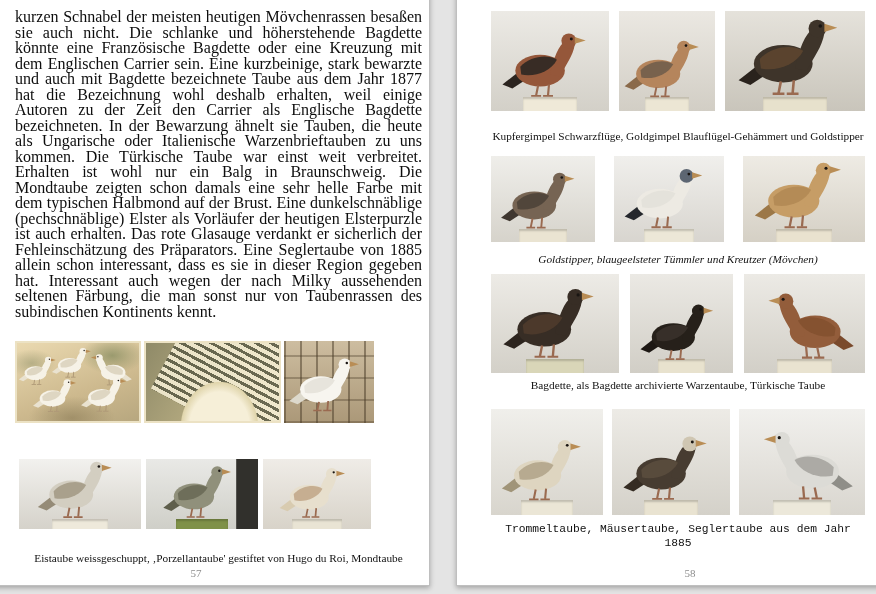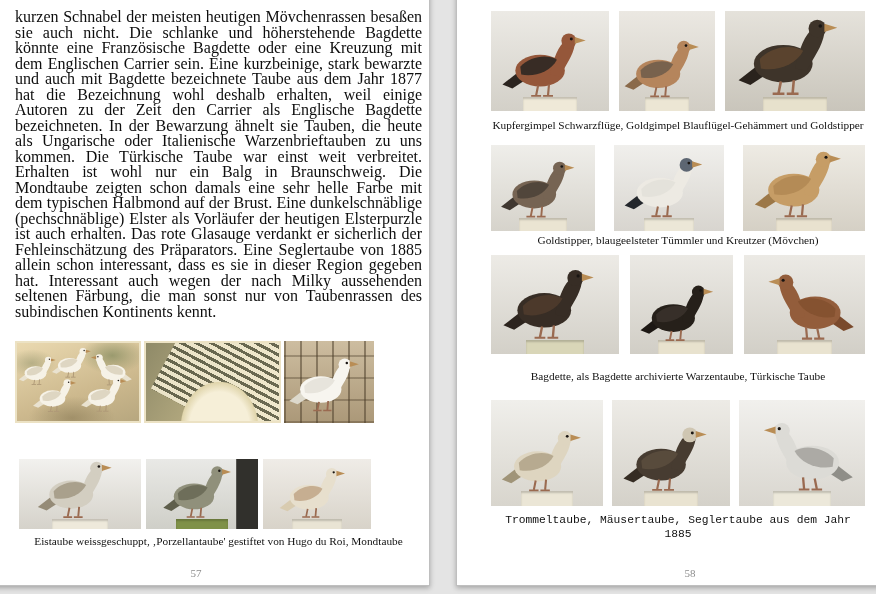--- a/index.html
+++ b/index.html
@@ -25,27 +25,27 @@
   .body-text{
     margin:0;font-size:16px;line-height:15.5px;
     text-align:justify;color:#0d0d0d;
   }
   .caption{margin:0;font-size:11.3px;line-height:14.5px;text-align:center;color:#111;}
   .figrow{display:flex;}
   .r-row{justify-content:space-between;}
   #l-fig1{margin-top:22px;gap:3px;}
   #l-fig1cap{margin-top:7px;}
   #l-fig2{margin-top:36px;gap:5px;margin-left:4px;}
-  #l-fig2cap{margin-top:5px;}
+  #l-fig2cap{margin-top:22px;}
   #r-row1{margin-top:0;}
-  #r-cap1{margin-top:7px;}
+  #r-cap1{margin-top:18px;}
   #r-row2{margin-top:12px;}
-  #r-cap2{margin-top:2px;}
+  #r-cap2{margin-top:10px;font-style:italic;}
   #r-row3{margin-top:8px;}
-  #r-cap3{margin-top:15px;}
+  #r-cap3{margin-top:5px;}
   #r-row4{margin-top:16px;}
   #r-cap4{margin-top:7px;font-family:Liberation Mono, monospace;}
   .pagenum{
     position:absolute;bottom:6px;left:0;width:100%;
     text-align:center;font-size:11px;color:#8d8d8d;
   }
   
   .photo{
     position:relative;overflow:hidden;flex:none;
     background:linear-gradient(180deg,#efeeea,#d6d3cb);

